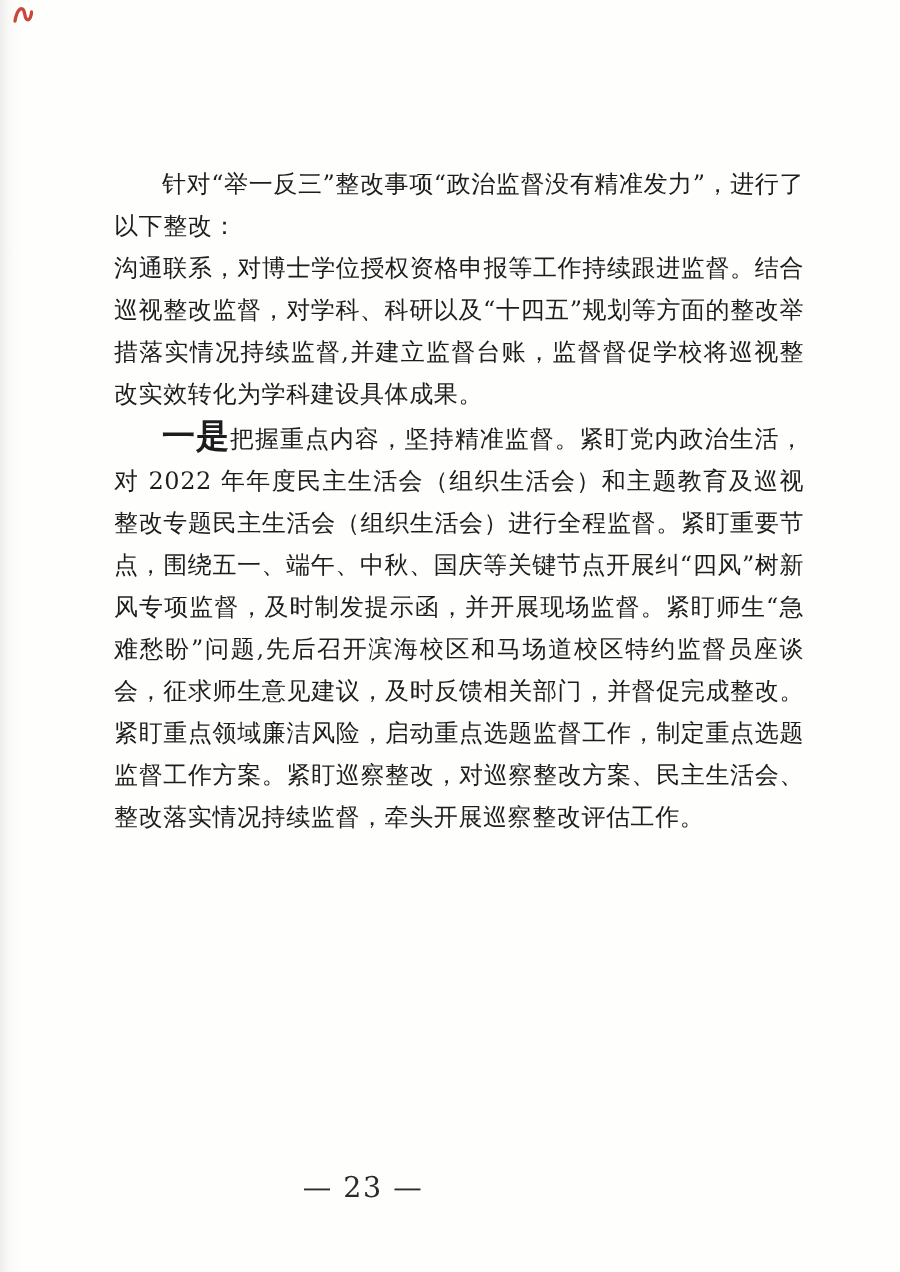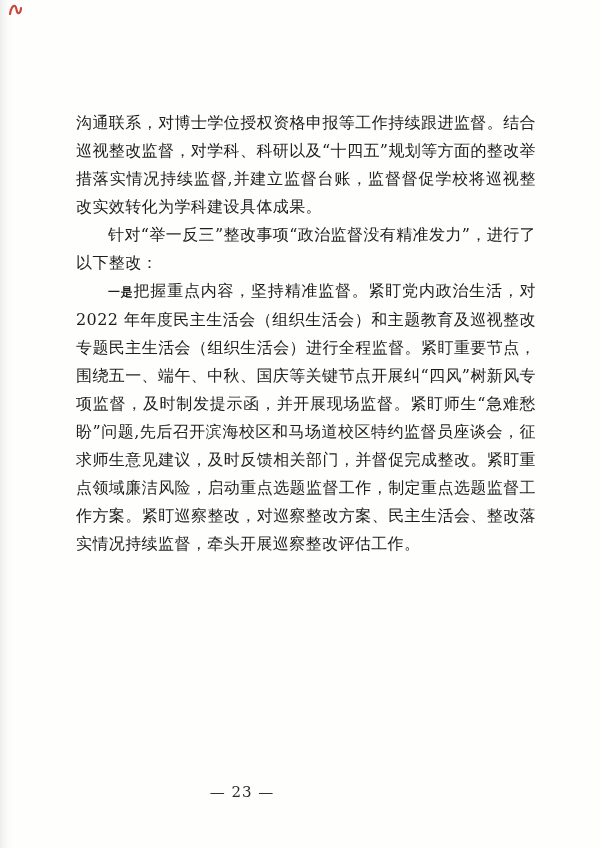--- a/index.html
+++ b/index.html
@@ -52,50 +52,50 @@
     margin: 0;
     text-indent: 2em;
     word-break: break-all;
   }
   .para.no-indent {
     text-indent: 0;
   }
   .lead {
     font-weight: bold;
     font-family: Liberation Sans, sans-serif;
-    font-size: 12px;
+    font-size: 22px;
   }
   .footer {
     position: absolute;
     top: 783px;
     left: 0;
     width: 484px;
     text-align: center;
-    font-size: 15px;
+    font-size: 19px;
     line-height: 18px;
     color: #2b2b2b;
     letter-spacing: 1px;
   }
 </style>
 </head>
 <body>
 
 <div class="doc-page">
 
   <div class="page-edge"></div>
 
   <div class="red-mark">
     <svg width="15" height="13" viewBox="0 0 15 13">
       <path d="M2 10 C3 4, 5 1, 7 2 C9 3, 8 8, 10 9 C12 10, 13 6, 13 4" fill="none" stroke-width="2.2" stroke-linecap="round" stroke="#c2281c"></path>
     </svg>
   </div>
 
   <div class="body-text">
+    <p class="para">针对“举一反三”整改事项“政治监督没有精准发力”，进行了以下整改：</p>
     <p class="para no-indent">沟通联系，对博士学位授权资格申报等工作持续跟进监督。结合巡视整改监督，对学科、科研以及“十四五”规划等方面的整改举措落实情况持续监督,并建立监督台账，监督督促学校将巡视整改实效转化为学科建设具体成果。</p>
-    <p class="para">针对“举一反三”整改事项“政治监督没有精准发力”，进行了以下整改：</p>
     <p class="para"><span class="lead">一是</span><span>把握重点内容，坚持精准监督。紧盯党内政治生活，对 2022 年年度民主生活会（组织生活会）和主题教育及巡视整改专题民主生活会（组织生活会）进行全程监督。紧盯重要节点，围绕五一、端午、中秋、国庆等关键节点开展纠“四风”树新风专项监督，及时制发提示函，并开展现场监督。紧盯师生“急难愁盼”问题,先后召开滨海校区和马场道校区特约监督员座谈会，征求师生意见建议，及时反馈相关部门，并督促完成整改。紧盯重点领域廉洁风险，启动重点选题监督工作，制定重点选题监督工作方案。紧盯巡察整改，对巡察整改方案、民主生活会、整改落实情况持续监督，牵头开展巡察整改评估工作。</span></p>
   </div>
 
   <div class="footer">
     <span>— 23 —</span>
   </div>
 
 </div>
 
 </body></html>

